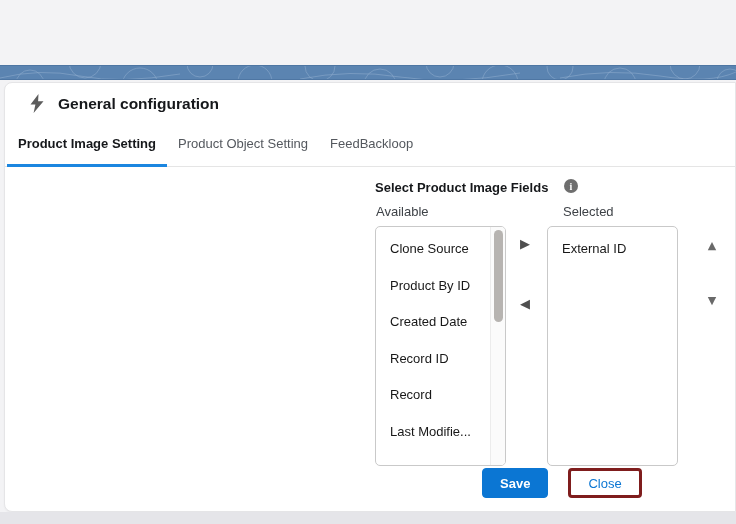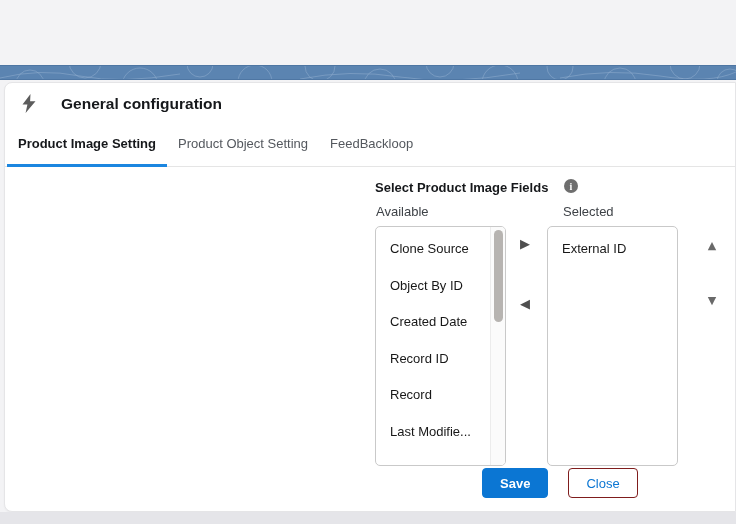--- a/index.html
+++ b/index.html
@@ -46,22 +46,22 @@
     border: 1px solid #e5e5e7;
     border-radius: 8px 0 0 8px;
     box-shadow: 0 1px 2px rgba(0,0,0,0.04);
   }
   .bottom-strip {
     position: absolute; left: 0; top: 512px; width: 736px; height: 12px;
     background: #e5e5e9;
   }
 
   .section-head {
-    position: absolute; left: 16px; top: 11px;
-    display: flex; align-items: center; gap: 24px;
+    position: absolute; left: 24px; top: 11px;
+    display: flex; align-items: center; gap: 13px;
   }
   .bolt { width: 16px; height: 19px; flex: 0 0 auto; }
   .section-title { font-size: 15.5px; font-weight: bold; color: #16181b; }
 
   
   .tabs {
     position: absolute; left: 0; top: 46px; width: 100%; height: 38px;
     border-bottom: 1px solid #e5e5e5;
     display: flex; align-items: flex-end;
     padding-left: 2px;
@@ -142,21 +142,21 @@
     border-radius: 4px; font-size: 13px;
     display: flex; align-items: center; justify-content: center;
     cursor: pointer; font-family: inherit;
   }
   .btn-save {
     background: #0b76d3; color: #ffffff;
     border: 1px solid #0b76d3; font-weight: bold;
   }
   .btn-close {
     background: #ffffff; color: #0b76d3;
-    border: 1px solid #7f1d1d;
+    border: 3px solid #7f1d1d;
   }
 </style>
 </head>
 <body>
 
 <div class="page">
 
 
   <div class="banner" style="background:#5b84b1">
     <svg width="736" height="15" viewBox="0 0 736 15" aria-hidden="true">
@@ -198,21 +198,21 @@
 
     <div class="field-label">Select Product Image Fields</div>
     <div class="info-badge">i</div>
 
     <div class="col-label available">Available</div>
     <div class="col-label selected">Selected</div>
 
     <div class="listbox available">
       <div>
           <div class="lb-item">Clone Source</div>
-          <div class="lb-item">Object By ID</div>
+          <div class="lb-item">Product By ID</div>
           <div class="lb-item">Created Date</div>
           <div class="lb-item">Record ID</div>
           <div class="lb-item">Record</div>
           <div class="lb-item">Last Modifie...</div>
         </div>
       <div class="scrollbar">
         <div class="scroll-thumb"></div>
       </div>
     </div>
 

